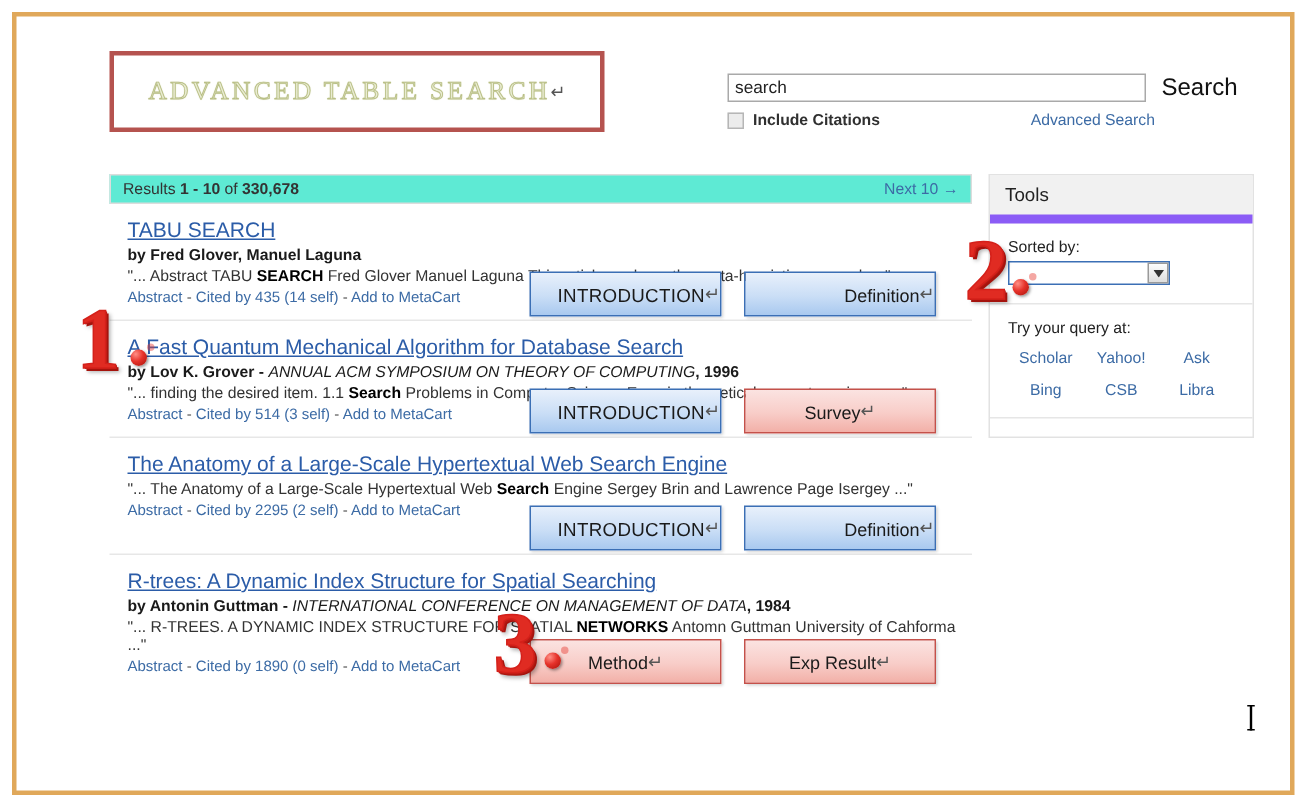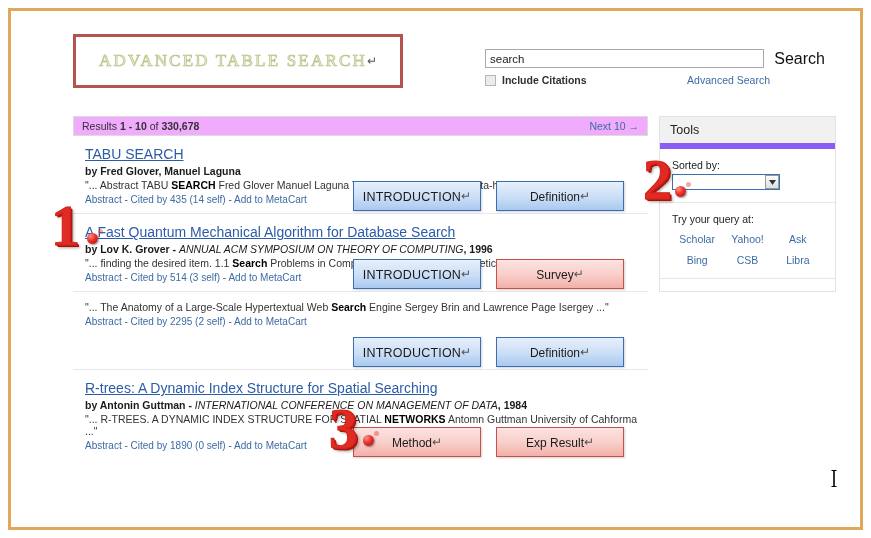--- a/index.html
+++ b/index.html
@@ -138,21 +138,21 @@
 
   
   #results-panel {
     position: absolute;
     left: 62px;
     top: 105px;
     width: 575px;
   }
   #results-head {
     height: 20px;
-    background: #f0abfc;
+    background: #5eead4;
     border: 1px solid #dcdcdc;
     box-sizing: border-box;
     display: flex;
     align-items: center;
     padding: 0 8px;
     font-size: 10.5px;
     color: #333;
   }
   #results-count { font-weight: normal; }
   #results-count b { font-weight: bold; }
@@ -224,20 +224,21 @@
     justify-content: center;
     cursor: pointer;
     font-family: "Liberation Sans", sans-serif;
     font-size: 12px;
     color: #1a1a1a;
     box-shadow: 1px 1px 2px rgba(0,0,0,0.18);
   }
   .tagbtn.blue {
     background: linear-gradient(to bottom, #e8f0fb 0%, #cadef6 55%, #a9c9ef 100%);
     border: 1px solid #3b6fb5;
+    justify-content: flex-end;
   }
   .tagbtn.red {
     background: linear-gradient(to bottom, #fbe3e1 0%, #f8cdc8 55%, #f2b0a8 100%);
     border: 1px solid #c4514a;
   }
   .tagbtn .lbl { white-space: nowrap; }
   .smallcaps {
     font-variant: small-caps;
     font-size: 12.5px;
     letter-spacing: 0.2px;
@@ -416,20 +417,21 @@
         <div class="tagbtn blue">
               <span class="lbl smallcaps"><span>INTRODUCTION</span><span class="pilcrow">↵</span></span>
             </div>
         <div class="tagbtn red">
               <span class="lbl"><span>Survey</span><span class="pilcrow">↵</span></span>
             </div>
       </div>
     </div>
 
     <div class="result">
+      <a class="r-title">The Anatomy of a Large-Scale Hypertextual Web Search Engine</a>
       <div class="r-snippet"><span>"... The Anatomy of a Large-Scale Hypertextual Web </span><b>Search</b><span> Engine Sergey Brin and Lawrence Page Isergey ..."</span></div>
       <div class="r-links"><a>Abstract</a><span class="sep"> - </span><a>Cited by 2295 (2 self)</a><span class="sep"> - </span><a>Add to MetaCart</a></div>
       <div class="tagrow">
         <div class="tagbtn blue">
               <span class="lbl smallcaps"><span>INTRODUCTION</span><span class="pilcrow">↵</span></span>
             </div>
         <div class="tagbtn blue">
               <span class="lbl"><span>Definition</span><span class="pilcrow">↵</span></span>
             </div>
       </div>

